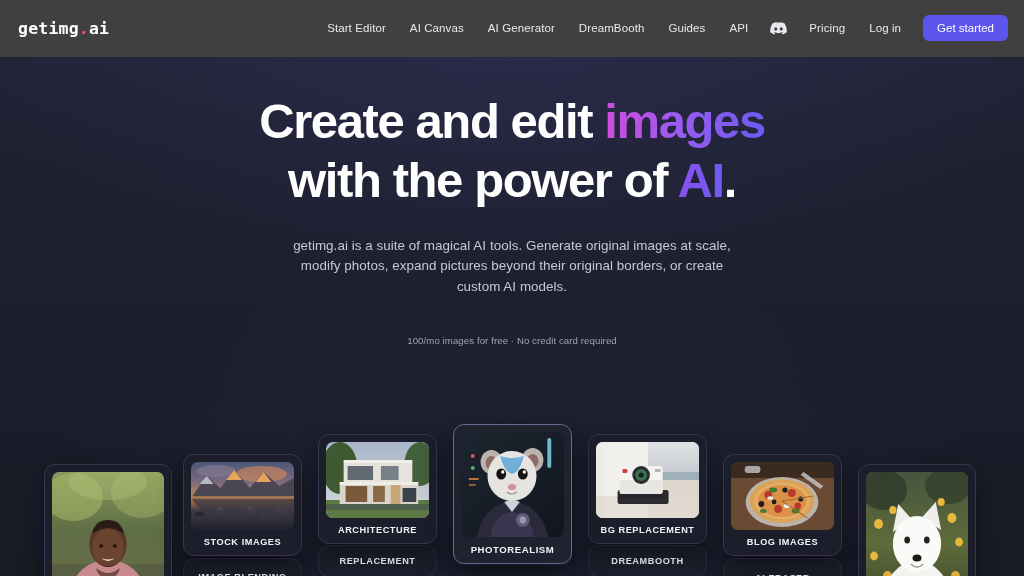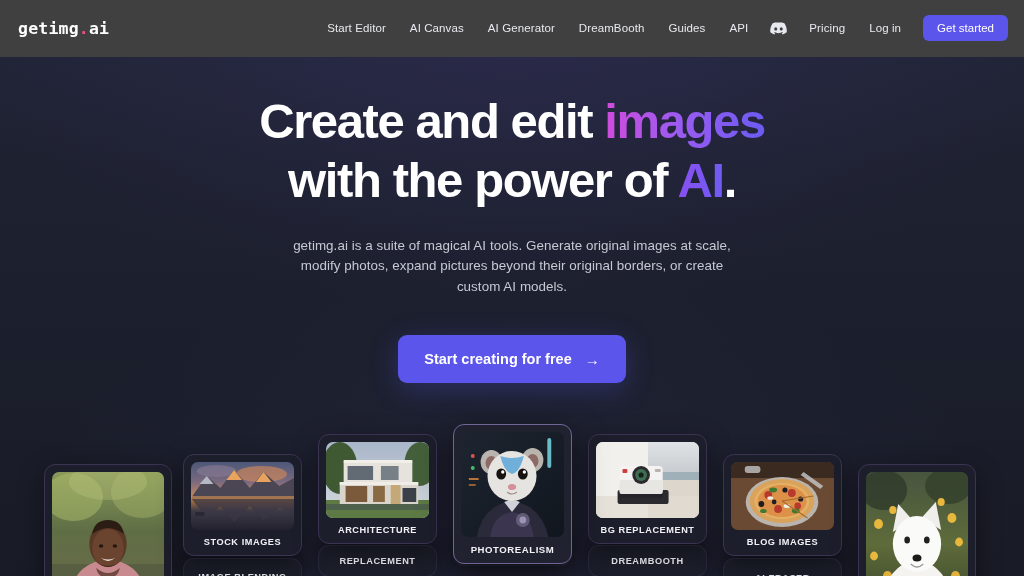--- a/index.html
+++ b/index.html
@@ -315,24 +315,21 @@
   <div class="hero">
 
     <h1 class="headline">
       <span class="line1"><span>Create and edit </span><span class="grad-images">images</span></span>
       <span class="line2"><span>with the power of </span><span class="grad-ai">AI</span><span class="period">.</span></span>
     </h1>
 
     <p class="subhead">getimg.ai is a suite of magical AI tools. Generate original images at scale, modify photos, expand pictures beyond their original borders, or create custom AI models.</p>
 
     <div class="cta-wrap">
-      <button class="btn-cta">
-        <span>Start creating for free</span>
-        <span class="arrow">→</span>
-      </button>
+      <div class="cta-note">100/mo images for free · No credit card required</div>
     </div>
   </div>
 
   <div class="gallery">
 
     <div class="card-stub" id="stub-blend">
       <div class="label">IMAGE BLENDING</div>
     </div>
     <div class="card-stub" id="stub-inpaint">
       <div class="label">REPLACEMENT</div>

